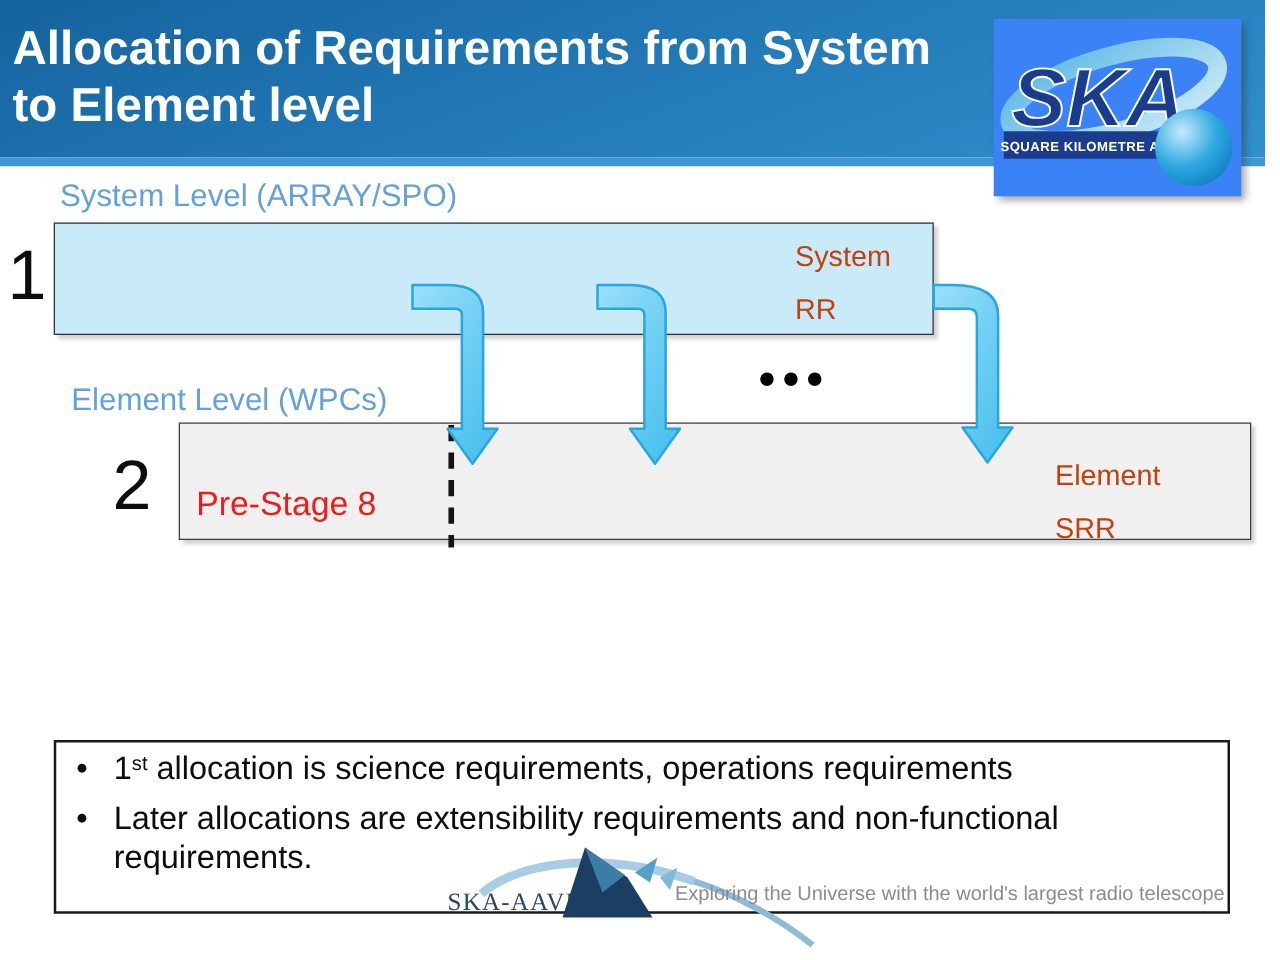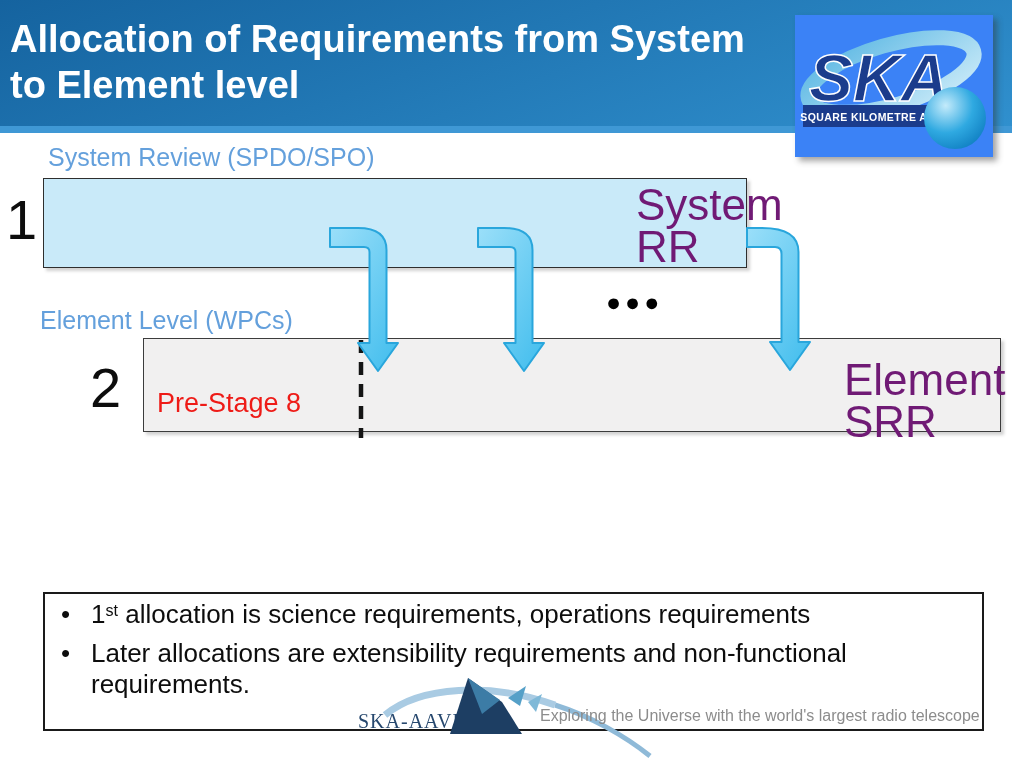--- a/index.html
+++ b/index.html
@@ -12,29 +12,29 @@
     background:linear-gradient(160deg,var(--header_top,#15639F) 0%,var(--header_bottom,#3090CE) 100%);}
   .header-strip{position:absolute;left:0;top:126px;width:1024px;height:7px;background:var(--header_strip,#3F98D5);}
   .title{position:absolute;left:10px;top:16px;font-size:38px;font-weight:700;color:#fff;line-height:46px;}
   .title span{display:block;}
   
   .ska-logo-box{position:absolute;left:795px;top:15px;width:198px;height:142px;background:#3b82f6;
     box-shadow:4px 4px 6px rgba(50,50,50,.45);}
   
   .lvl-label{position:absolute;font-size:25px;color:var(--label_blue,#64A0DC);white-space:nowrap;}
   .sys-label{left:48px;top:143px;}
-  .elem-label{left:40px;top:306px;}
+  .elem-label{left:57px;top:306px;}
   .sys-box{position:absolute;left:43px;top:178px;width:704px;height:90px;
     background:var(--system_box_fill,#C9EAF9);border:1.5px solid #2e2e2e;box-shadow:3px 3px 3px rgba(0,0,0,.18);box-sizing:border-box;}
   .elem-box{position:absolute;left:143px;top:338px;width:858px;height:94px;
     background:var(--element_box_fill,#F1F0F0);border:1.5px solid #3c3c3c;box-shadow:3px 3px 3px rgba(0,0,0,.18);box-sizing:border-box;}
   .step-num{position:absolute;font-size:56px;line-height:1;color:#0d0d0d;}
   .num1{left:6px;top:192px;}
   .num2{left:90px;top:360px;}
-  .box-caption{position:absolute;font-size:44px;line-height:42px;color:#701a75;}
+  .box-caption{position:absolute;font-size:23px;line-height:42px;color:#c2410c;}
   .box-caption span{display:block;}
   .sys-rr{left:636px;top:184px;}
   .elem-srr{left:844px;top:343px;margin-top:16px;}
   .prestage{position:absolute;left:157px;top:388px;font-size:27px;color:var(--prestage_red,#EE1B17);white-space:nowrap;}
   .dots{position:absolute;left:606px;top:288px;font-size:25px;letter-spacing:4px;color:#000;}
   .arrow-layer{position:absolute;left:0;top:0;pointer-events:none;}
   
   .notes-box{position:absolute;left:43px;top:592px;width:941px;height:139px;border:2px solid #1a1a1a;box-sizing:border-box;background:transparent;}
   .bullet-row{display:flex;margin:5px 0 0 16px;font-size:26px;line-height:31px;color:#0d0d0d;}
   .bullet-row .glyph{width:30px;flex:0 0 30px;}
@@ -71,21 +71,21 @@
         </linearGradient>
       </defs>
       <ellipse cx="96" cy="60" rx="86" ry="30" fill="none" stroke="url(#swsh)" stroke-width="15" transform="rotate(-16 96 60)"></ellipse>
       <text x="14" y="86" font-family="Liberation Sans, sans-serif" font-size="66" font-weight="bold" font-style="italic" style="fill:var(--logo_navy,#1B3C8C)" stroke="#ffffff" stroke-width="1.5">SKA</text>
       <rect x="8" y="90" width="153" height="22" style="fill:var(--logo_navy,#1B3C8C)"></rect>
       <text x="84" y="106" text-anchor="middle" font-family="Liberation Sans, sans-serif" font-size="10.5" font-weight="bold" fill="#ffffff" letter-spacing="0.4">SQUARE KILOMETRE ARRAY</text>
       <circle cx="160" cy="103" r="31" fill="url(#sph)"></circle>
     </svg>
   </div>
 
-  <div class="lvl-label sys-label">System Review (SPDO/SPO)</div>
+  <div class="lvl-label sys-label">System Level (ARRAY/SPO)</div>
   <div class="sys-box"></div>
   <div class="step-num num1">1</div>
   <div class="box-caption sys-rr">
     <span>System</span>
     <span>RR</span>
   </div>
 
   <div class="lvl-label elem-label">Element Level (WPCs)</div>
   <div class="elem-box"></div>
   <div class="step-num num2">2</div>

